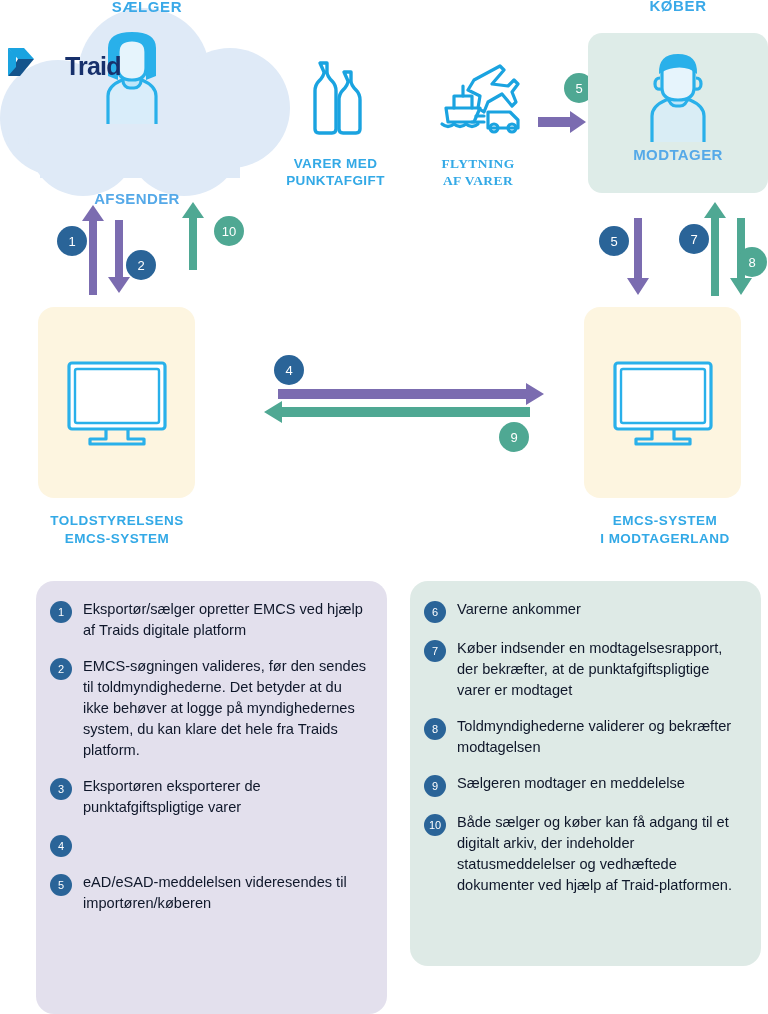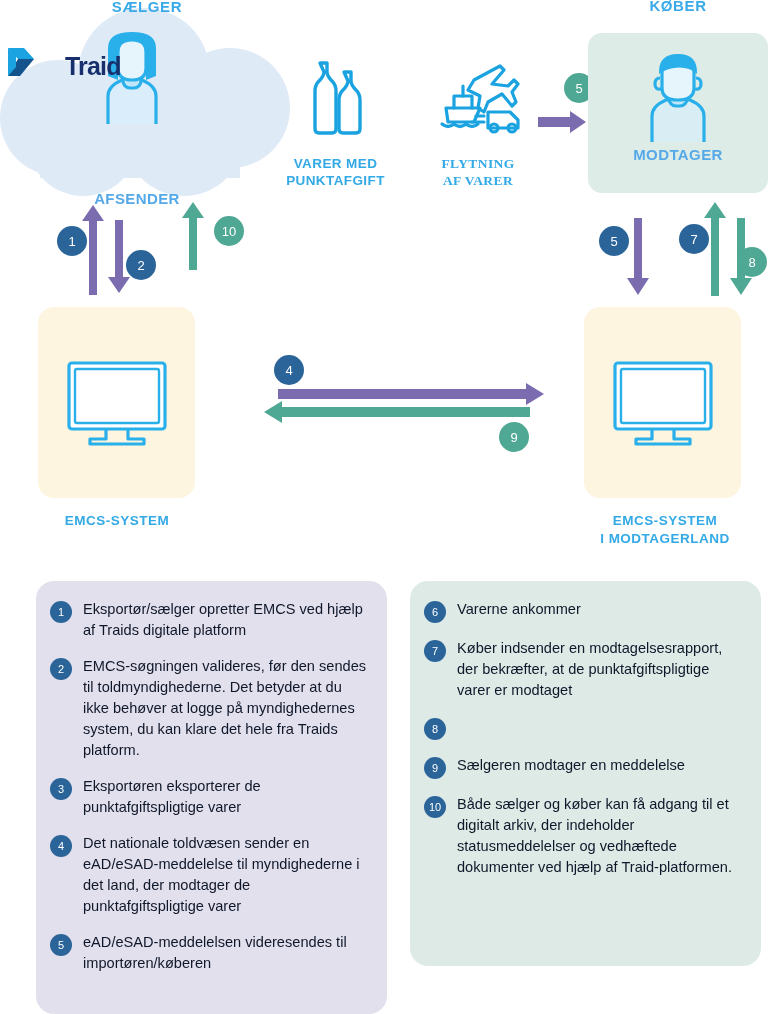--- a/index.html
+++ b/index.html
@@ -198,20 +198,21 @@
   <span>8</span>
 </div>
 
 <div class="abs sysbox" style="left:38px;top:307px;"></div>
 <svg class="abs" style="left:66px;top:360px;" width="102" height="86" viewBox="0 0 102 86">
   <rect x="3" y="3" width="96" height="66" rx="3" fill="#ffffff" stroke="#29b0ea" stroke-width="3.2"></rect>
   <rect x="9" y="9" width="84" height="54" rx="2" fill="#ffffff" stroke="#29b0ea" stroke-width="2.4"></rect>
   <path d="M40 69 v10 h-16 v5 h54 v-5 h-16 v-10" fill="none" stroke="#29b0ea" stroke-width="3.2" stroke-linejoin="round"></path>
 </svg>
 <div class="abs syslabel" style="left:22px;top:512px;width:190px;">
+  <div>TOLDSTYRELSENS</div>
   <div>EMCS-SYSTEM</div>
 </div>
 
 <div class="abs sysbox" style="left:584px;top:307px;"></div>
 <svg class="abs" style="left:612px;top:360px;" width="102" height="86" viewBox="0 0 102 86">
   <rect x="3" y="3" width="96" height="66" rx="3" fill="#ffffff" stroke="#29b0ea" stroke-width="3.2"></rect>
   <rect x="9" y="9" width="84" height="54" rx="2" fill="#ffffff" stroke="#29b0ea" stroke-width="2.4"></rect>
   <path d="M40 69 v10 h-16 v5 h54 v-5 h-16 v-10" fill="none" stroke="#29b0ea" stroke-width="3.2" stroke-linejoin="round"></path>
 </svg>
 <div class="abs syslabel" style="left:570px;top:512px;width:190px;">
@@ -241,39 +242,39 @@
   <div class="step">
     <div class="stepnum">2</div>
     <div class="steptext">EMCS-søgningen valideres, før den sendes til toldmyndighederne. Det betyder at du ikke behøver at logge på myndighedernes system, du kan klare det hele fra Traids platform.</div>
   </div>
   <div class="step">
     <div class="stepnum">3</div>
     <div class="steptext">Eksportøren eksporterer de punktafgiftspligtige varer</div>
   </div>
   <div class="step">
     <div class="stepnum">4</div>
-    <div class="steptext">Det nationale toldvæsen sender en eAD/eSAD-meddelelse til myndighederne i det land, der modtager de punktafgiftspligtige varer</div>
   </div>
   <div class="step">
     <div class="stepnum">5</div>
     <div class="steptext">eAD/eSAD-meddelelsen videresendes til importøren/køberen</div>
   </div>
 </div>
 
 <div class="abs panel" id="panelRight">
   <div class="step">
     <div class="stepnum">6</div>
     <div class="steptext">Varerne ankommer</div>
   </div>
   <div class="step">
     <div class="stepnum">7</div>
     <div class="steptext">Køber indsender en modtagelsesrapport, der bekræfter, at de punktafgiftspligtige varer er modtaget</div>
   </div>
   <div class="step">
     <div class="stepnum">8</div>
+    <div class="steptext">Toldmyndighederne validerer og bekræfter modtagelsen</div>
   </div>
   <div class="step">
     <div class="stepnum">9</div>
     <div class="steptext">Sælgeren modtager en meddelelse</div>
   </div>
   <div class="step">
     <div class="stepnum">10</div>
     <div class="steptext">Både sælger og køber kan få adgang til et digitalt arkiv, der indeholder statusmeddelelser og vedhæftede dokumenter ved hjælp af Traid-platformen.</div>
   </div>
 </div>

